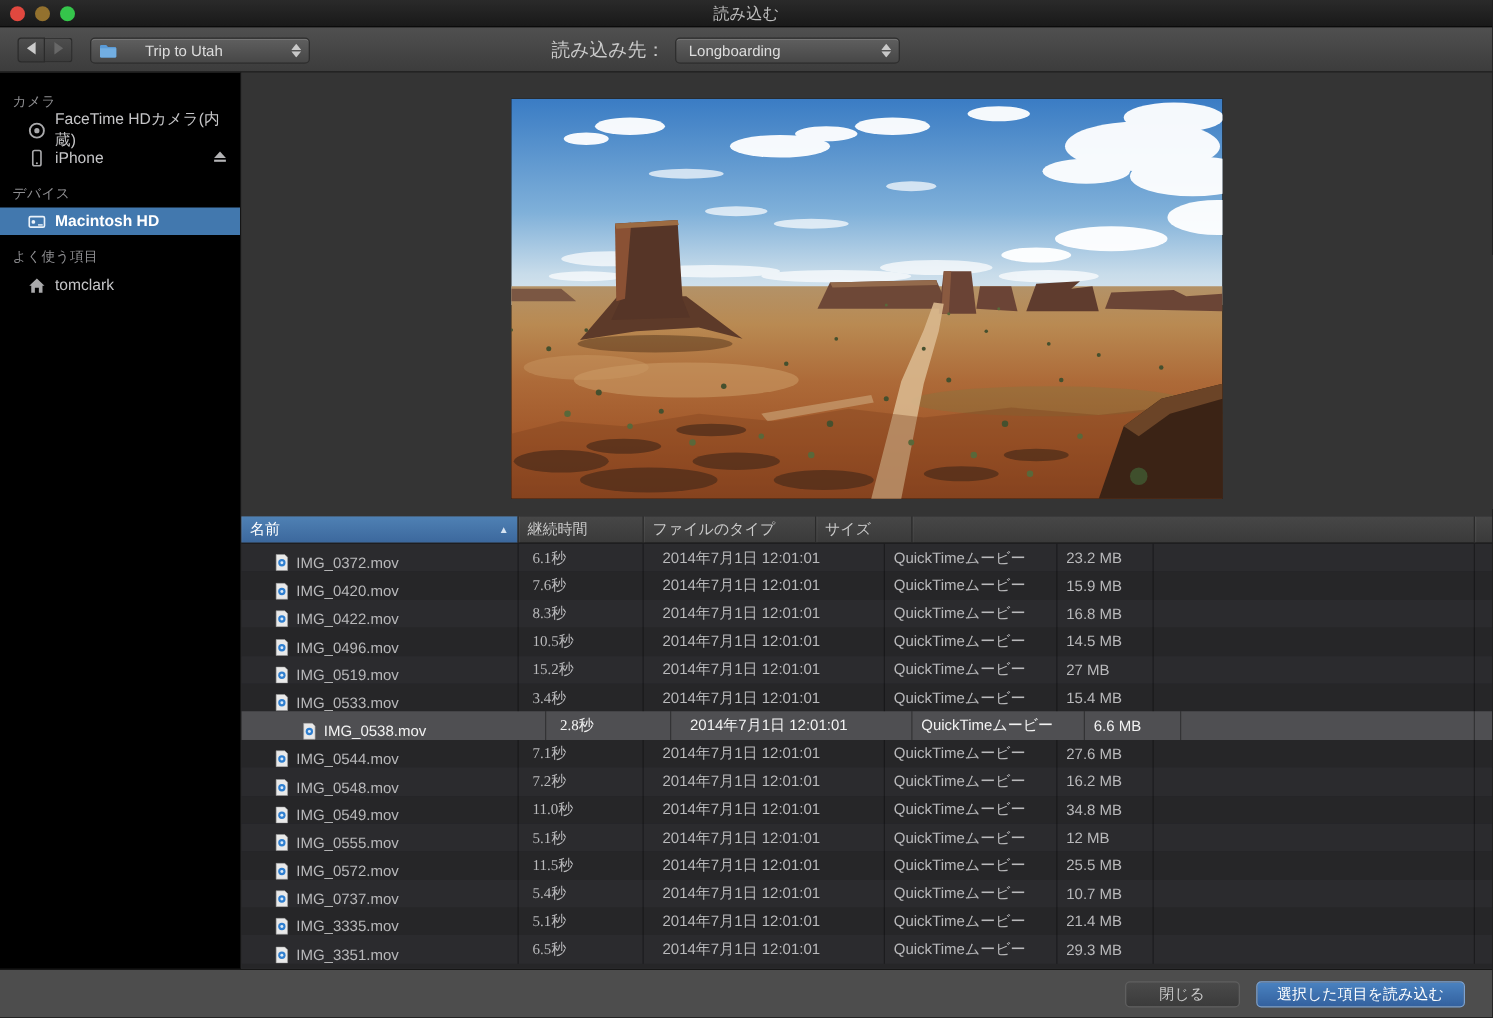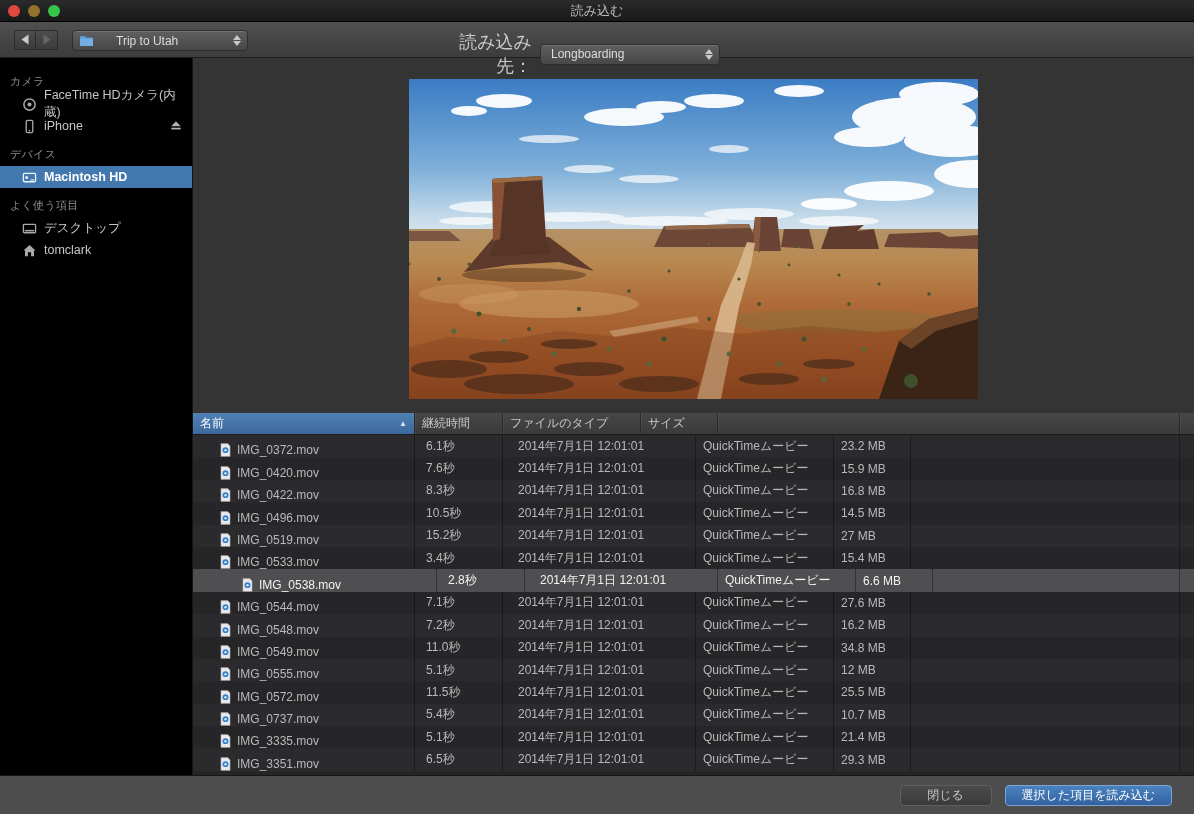--- a/index.html
+++ b/index.html
@@ -20,21 +20,21 @@
   .toolbar { position:relative; height:36px; background:linear-gradient(#505050,#3c3c3c); border-bottom:1px solid #1e1e1e; }
   .navgroup { position:absolute; left:14px; top:8px; display:flex; }
   .navbtn { width:22px; height:20px; background:linear-gradient(#4e4e4e,#3b3b3b); border:1px solid #2b2b2b; display:flex; align-items:center; justify-content:center; }
   .navbtn.back { border-radius:3px 0 0 3px; }
   .navbtn.fwd  { border-radius:0 3px 3px 0; border-left:none; }
   .popup { position:absolute; top:8px; height:21px; border-radius:4px; background:linear-gradient(#5f5f5f,#474747); border:1px solid #2e2e2e; box-shadow:inset 0 1px 0 rgba(255,255,255,.14); display:flex; align-items:center; padding:0 6px; }
   .popup-label { color:#dddddd; font-size:12px; margin-left:6px; white-space:nowrap; overflow:hidden; flex:1; }
   .popup-stepper { margin-left:6px; display:flex; flex-direction:column; align-items:center; gap:1px; }
   .src-popup { left:72px; width:176px;gap:16px; }
   .dest-wrap { position:absolute; left:440px; top:8px; display:flex; align-items:center; }
-  .dest-label { width:92px; text-align:right; color:#c9c9c9; font-size:18px; }
+  .dest-label { width:92px; text-align:right; color:#c9c9c9; font-size:15px; }
   .dest-popup { position:static; margin-left:8px; width:180px;align-items:center; }
 
   
   .content { display:flex; height:717px; }
   .sidebar { width:193px; background:#000000; border-right:1px solid #151515; padding-top:6px; overflow:hidden; }
   .sb-section { margin-top:10px; }
   .sb-title { margin:0 0 4px 10px; font-size:11px; color:#8f8f92; font-weight:normal; letter-spacing:.3px; }
   .sb-item { position:relative; height:22px; display:flex; align-items:center; padding-left:21px; color:#c6c6c8; font-size:12.5px; cursor:default; }
   .sb-item .sb-icon { width:16px; height:16px; margin-right:7px; color:#a9a9ab; display:flex; align-items:center; justify-content:center; flex:none; }
   .sb-item.selected { background:#4278ae; color:#ffffff; font-weight:bold; }
@@ -47,21 +47,21 @@
   .preview-area { position:relative; height:355px; }
   .preview-photo { position:absolute; left:216px; top:21px; width:569px; height:320px; background:#000; }
   .preview-photo svg { display:block; }
 
   
   .table { flex:1; display:flex; flex-direction:column; overflow:hidden; background:#262628; }
   .thead { display:flex; height:22px; background:linear-gradient(#474747,#3a3a3a); border-bottom:1px solid #1c1c1c; flex:none; }
   .hcell { position:relative; display:flex; align-items:center; font-size:12px; color:#cacaca; padding-left:7px; border-right:1px solid #2a2a2a; box-shadow:inset 1px 0 0 rgba(255,255,255,.05); white-space:nowrap; overflow:hidden; }
   .hcell.sorted { background:linear-gradient(#4f81b4,#3c689d); color:#ffffff; }
   .sort-arrow { position:absolute; right:7px; font-size:8px; color:#d7e4f2; }
-  .col-name{width:222px;} .col-duration{width:88px;} .col-created{width:193px;}
+  .col-name{width:222px;} .col-duration{width:100px;font-family:Liberation Serif, serif;} .col-created{width:193px;}
   .col-type{width:138px;} .col-size{width:77px;} .col-filler{flex:1;} .col-end{width:14px; border-right:none !important;}
   .tbody { flex:1; overflow:hidden; }
   .tr { display:flex; height:22.4px; font-size:12px; color:#b9b9bb; }
   .tr.odd  { background:#2b2b2e; }
   .tr.even { background:#262628; }
   .tr.selected { background:#4f4f52; color:#f2f2f2;padding-left:22px; }
   .td { display:flex; align-items:center; border-right:1px solid rgba(0,0,0,.35); white-space:nowrap; overflow:hidden; }
   .td.col-name { padding-left:27px;align-items:flex-end; }
   .td.col-duration { padding-left:11px; }
   .td.col-created { padding-left:15px; }
@@ -179,29 +179,20 @@
               </svg>
             </span>
             <span>Macintosh HD</span>
           </div>
         </div>
         <div class="sb-section">
           <h3 class="sb-title">よく使う項目</h3>
           <div class="sb-item">
             <span class="sb-icon">
               <svg width="15" height="15" viewBox="0 0 16 16">
-                <rect x="1.5" y="3.5" width="13" height="9" rx="1" fill="none" stroke="currentColor" stroke-width="1.4"></rect>
-                <rect x="3" y="9.5" width="10" height="1.6" fill="currentColor"></rect>
-              </svg>
-            </span>
-            <span>デスクトップ</span>
-          </div>
-          <div class="sb-item">
-            <span class="sb-icon">
-              <svg width="15" height="15" viewBox="0 0 16 16">
                 <path d="M8 2 L14.5 8 12.8 8 12.8 14 9.7 14 9.7 9.8 6.3 9.8 6.3 14 3.2 14 3.2 8 1.5 8 Z" fill="currentColor"></path>
               </svg>
             </span>
             <span>tomclark</span>
           </div>
         </div>
       </aside>
 
     <main class="main">
       <div class="preview-area">

